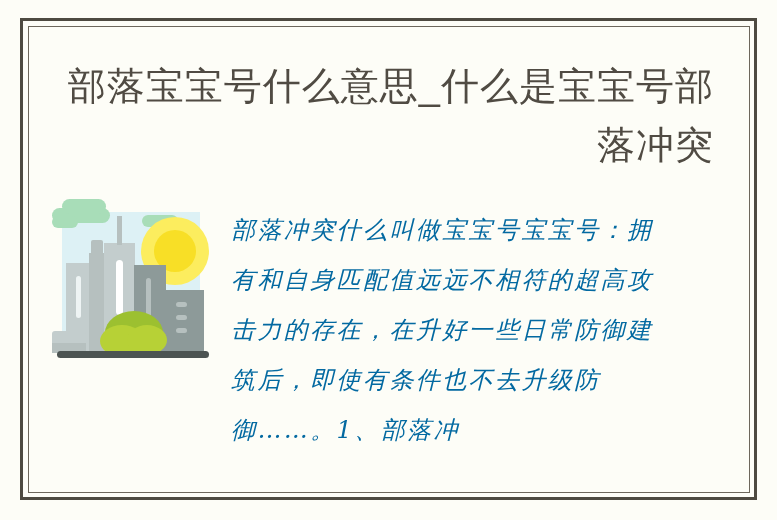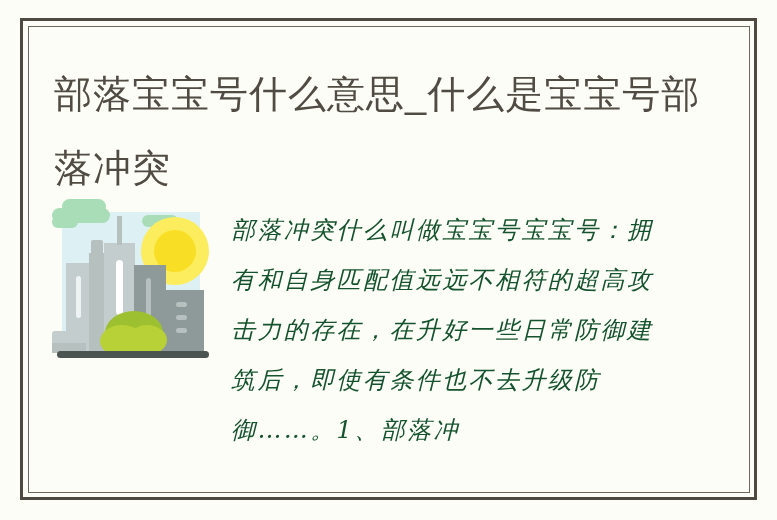--- a/index.html
+++ b/index.html
@@ -42,25 +42,26 @@
   }
 
   
   .title {
     position: absolute;
     left: 54px;
     top: 57px;
     width: 660px;
     font-family: "Liberation Sans", "DejaVu Sans", sans-serif;
     font-size: 38px;
-    line-height: 74px;
+    line-height: 59px;
     letter-spacing: 1px;
     color: #504b43;
     font-weight: 400;
     white-space: pre-wrap;
+    text-align: right;
   }
 
   
   .illustration {
     position: absolute;
     left: 52px;
     top: 198px;
     width: 162px;
     height: 165px;
   }
@@ -69,21 +70,21 @@
   
   .body-text {
     position: absolute;
     left: 231px;
     top: 205px;
     width: 445px;
     font-family: "DejaVu Serif", "Liberation Serif", serif;
     font-size: 24px;
     line-height: 50px;
     letter-spacing: 2.4px;
-    color: #14532d;
+    color: #0369a1;
     font-style: italic;
     white-space: pre-wrap;
     word-break: break-all;
   }
 </style>
 </head>
 <body>
 
 <div id="page">
 

